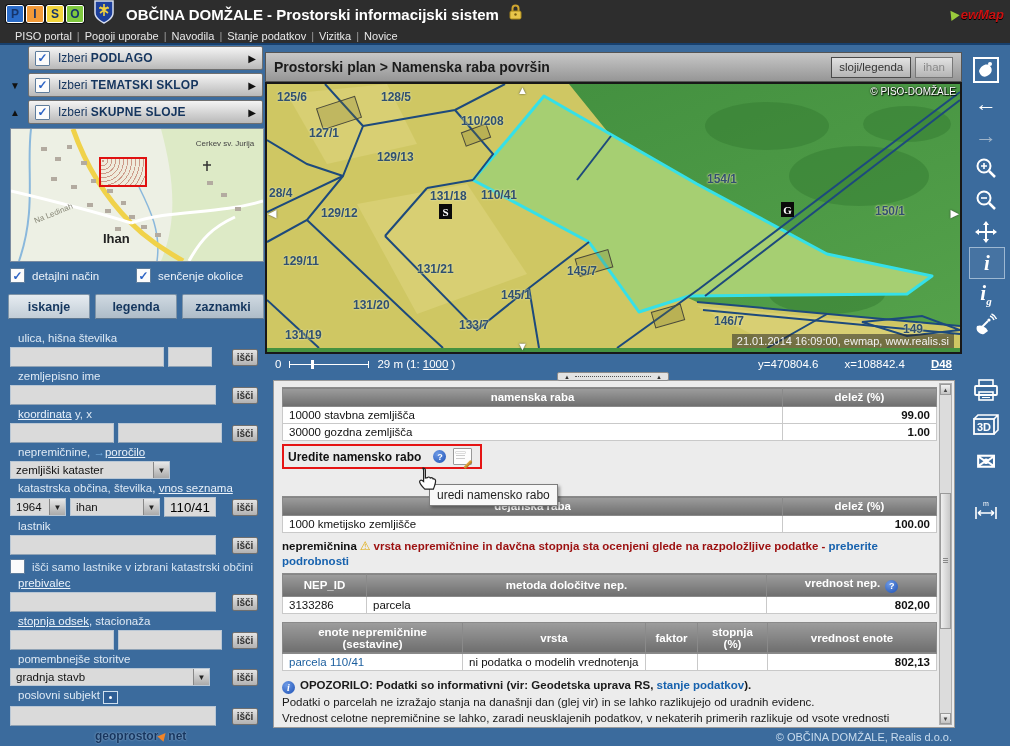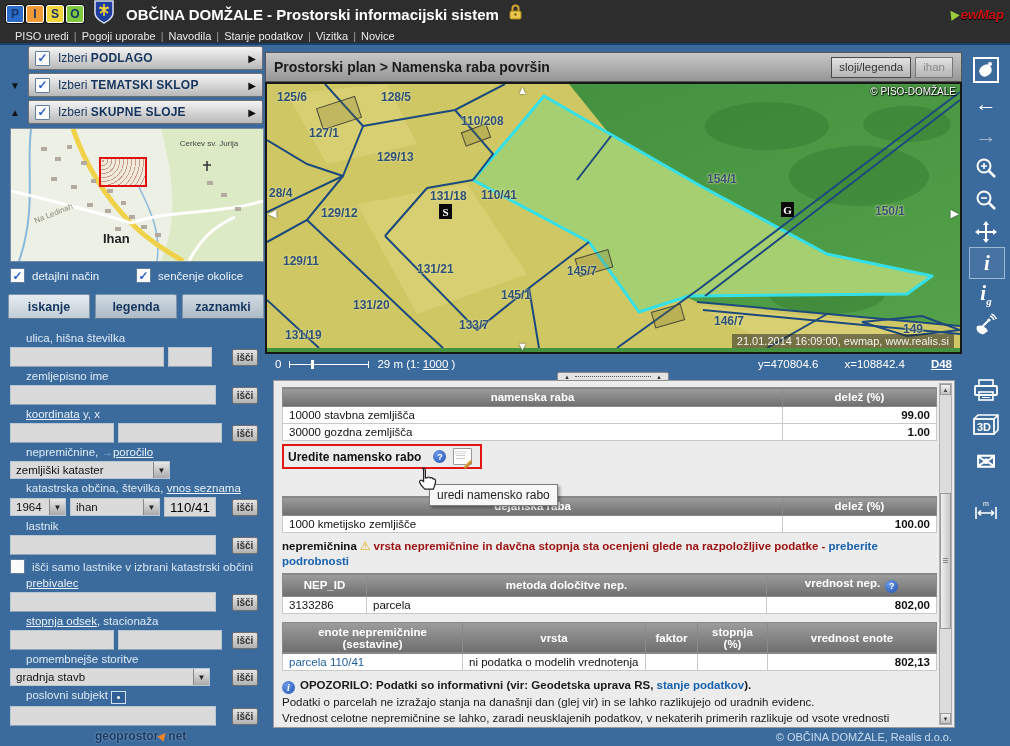--- a/index.html
+++ b/index.html
@@ -31,35 +31,35 @@
   .acc-bar .albl{font-size:12px;color:#15355e;margin-left:8px;}
   .acc-bar .albl b{letter-spacing:.2px;}
   .acc-bar .rarr{margin-left:auto;font-size:10px;color:#111;}
   .cb{width:13px;height:13px;background:#fbfbfb;border:1px solid #5f7d9c;border-radius:1px;display:inline-flex;align-items:center;justify-content:center;flex:0 0 13px;cursor:pointer;}
   .cb .mark{font-size:12px;font-weight:bold;color:#2b62c4;line-height:10px;}
   .cb.unchecked .mark{visibility:hidden;}
   
   #overview{position:absolute;left:10px;top:81px;width:252px;height:132px;border:1px solid #7a8ba0;background:#edf0e4;overflow:hidden;}
   #overview svg{position:absolute;left:0;top:0;}
   .ovlabel{position:absolute;font-size:8px;color:#444;white-space:nowrap;}
-  #ov-church{left:168px;top:10px;text-align:center;line-height:9px;width:60px;}
+  #ov-church{left:184px;top:10px;text-align:center;line-height:9px;width:60px;}
   #ov-street{left:22px;top:80px;color:#8a8a7a;transform:rotate(-22deg);}
   #ov-town{left:92px;top:102px;font-size:13px;font-weight:bold;color:#222;}
   #ov-extent{position:absolute;left:88px;top:28px;width:44px;height:26px;border:2px solid #e01010;background:
     repeating-radial-gradient(circle at 2px 2px, #c98 0 .8px, transparent 1px 4px);background-color:rgba(240,232,214,.55);cursor:move;}
   
   #ovopts{position:absolute;left:10px;top:221px;width:252px;display:flex;font-size:11.5px;color:#ecf2f9;}
   #ovopts .opt{display:flex;align-items:center;gap:7px;flex:1;}
   #tabs{position:absolute;left:8px;top:247px;width:256px;display:flex;gap:5px;}
   .tab{flex:1;height:23px;background:linear-gradient(#cfd9e1,#aebcc8);border:1px solid #7e94a8;border-bottom-color:#5f7890;color:#14365e;font-weight:bold;font-size:12.5px;display:flex;align-items:center;justify-content:center;cursor:pointer;border-radius:2px 2px 0 0;}
   .tab.active{background:linear-gradient(#e6ecf1,#c2cdd6);}
   
   #searchform{position:absolute;left:10px;top:283px;width:248px;font-size:11.5px;color:#dfeaf5;}
   .fgroup{margin-bottom:3px;}
-  .flabel{margin:2px 0 2px 16px;line-height:13px;}
+  .flabel{margin:2px 0 2px 8px;line-height:13px;}
   .flabel .flink{text-decoration:underline;cursor:pointer;color:#eaf2fb;}
   .frow{display:flex;align-items:center;gap:4px;}
   .inp{height:16px;background:#dadada;border:1px solid #b9c7d5;border-bottom-color:#8fa2b5;flex:0 0 auto;}
   .btn-isci{margin-left:auto;width:26px;height:17px;background:linear-gradient(#e4e4e4,#b2b2b2);border:1px solid #6f6f6f;border-radius:2px;font-size:10px;font-weight:bold;color:#333;display:flex;align-items:center;justify-content:center;cursor:pointer;}
   .sel{height:18px;background:#dadada;border:1px solid #b9c7d5;display:flex;align-items:center;font-size:11.5px;color:#111;padding-left:5px;box-sizing:border-box;cursor:pointer;}
   .sel .sbtn{margin-left:auto;width:15px;height:100%;background:linear-gradient(#e8e8e8,#aaa);border-left:1px solid #888;display:flex;align-items:center;justify-content:center;font-size:8px;color:#222;}
   .chkline{display:flex;align-items:center;gap:7px;margin:4px 0 2px 0;color:#d9e6f3;}
   .arrow-ico{color:#74aee2;font-weight:bold;}
   .subj-ico{display:inline-flex;width:13px;height:11px;background:#2f5f96;border:1px solid #cfe0ef;align-items:center;justify-content:center;margin-left:3px;}
   .subj-ico i{width:3px;height:3px;background:#fff;border-radius:50%;}
@@ -166,21 +166,21 @@
       <circle cx="6.5" cy="10.5" r="1.2" fill="#7a5f10"></circle>
     </svg>
   </span>
   <span id="ewmap">
     <span class="ewleaf"></span>
     <span>ewMap</span>
   </span>
 </div>
 
 <div id="menubar">
-  <div><span class="navitem">PISO uredi</span><span class="sep">|</span><span class="navitem">Pogoji uporabe</span><span class="sep">|</span><span class="navitem">Navodila</span><span class="sep">|</span><span class="navitem">Stanje podatkov</span><span class="sep">|</span><span class="navitem">Vizitka</span><span class="sep">|</span><span class="navitem">Novice</span></div>
+  <div><span class="navitem">PISO portal</span><span class="sep">|</span><span class="navitem">Pogoji uporabe</span><span class="sep">|</span><span class="navitem">Navodila</span><span class="sep">|</span><span class="navitem">Stanje podatkov</span><span class="sep">|</span><span class="navitem">Vizitka</span><span class="sep">|</span><span class="navitem">Novice</span></div>
 </div>
 
 <div id="sidebar">
   <div class="acc-row">
     <span class="acc-tri"></span>
     <div class="acc-bar">
       <span class="cb">
           <span class="mark">✓</span>
         </span>
       <span class="albl"><span>Izberi</span> <b>PODLAGO</b></span>

